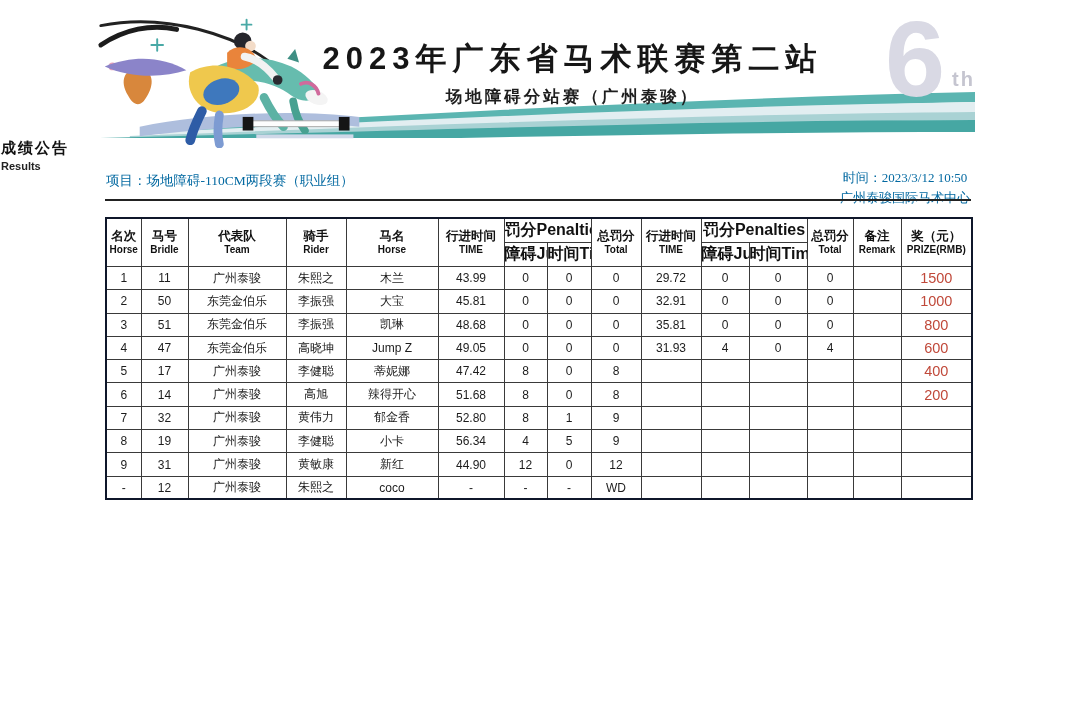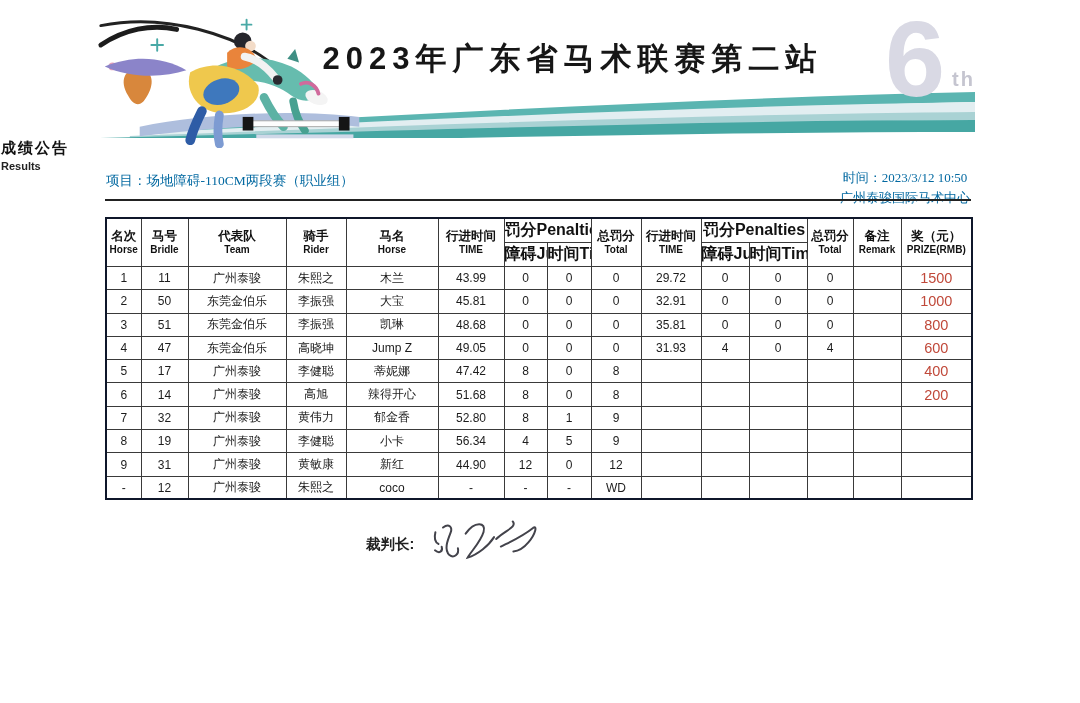--- a/index.html
+++ b/index.html
@@ -85,20 +85,21 @@
       <path d="M104,102 C98,114 94,124 92,132" fill="none" stroke="#2e5ca6" stroke-width="10" stroke-linecap="round"></path>
       <path d="M122,106 C120,118 120,128 122,136" fill="none" stroke="#7d9bd2" stroke-width="9" stroke-linecap="round"></path>
       <rect x="148" y="112" width="104" height="6" fill="#fdfdfd" stroke="#aaaaaa" stroke-width="1"></rect>
       <rect x="146" y="108" width="11" height="14" fill="#151515"></rect>
       <rect x="245" y="108" width="11" height="14" fill="#151515"></rect>
       <rect x="160" y="126" width="100" height="4" fill="#cfd8e8"></rect>
     </svg>
 
     <div class="titles">
       <div class="title">2023年广东省马术联赛第二站</div>
+      <div class="subtitle">场地障碍分站赛（广州泰骏）</div>
     </div>
 
     <div class="edition">
       <span class="ed-num">6</span>
       <span class="ed-suffix">th</span>
     </div>
   </div>
 
   <div class="notice">
     <div class="notice-zh">成绩公告</div>
@@ -355,27 +356,14 @@
           <td></td>
           <td></td>
           <td></td>
           <td></td>
           <td></td>
           <td class="prize"></td>
         </tr>
       </tbody>
   </table>
 
-  <div class="judge">
-    <span class="judge-label">裁判长:</span>
-    <svg class="sig" width="112" height="54" viewBox="0 0 112 54">
-      <g fill="none" stroke="#43434b" stroke-width="2" stroke-linecap="round">
-        <path d="M8,18 C6,24 7,28 10,30"></path>
-        <path d="M6,36 C10,40 14,38 13,33"></path>
-        <path d="M16,14 C22,10 26,14 23,20 C19,28 15,36 20,42 C24,46 30,42 29,36"></path>
-        <path d="M38,22 C48,10 60,12 56,22 C52,32 42,40 38,46 C48,44 60,36 66,28"></path>
-        <path d="M68,30 C78,22 90,20 86,14"></path>
-        <path d="M72,38 C82,34 94,30 106,22 C110,20 108,28 100,36 C96,40 90,44 84,44"></path>
-      </g>
-    </svg>
-  </div>
 
 </div>
 
 </body></html>

